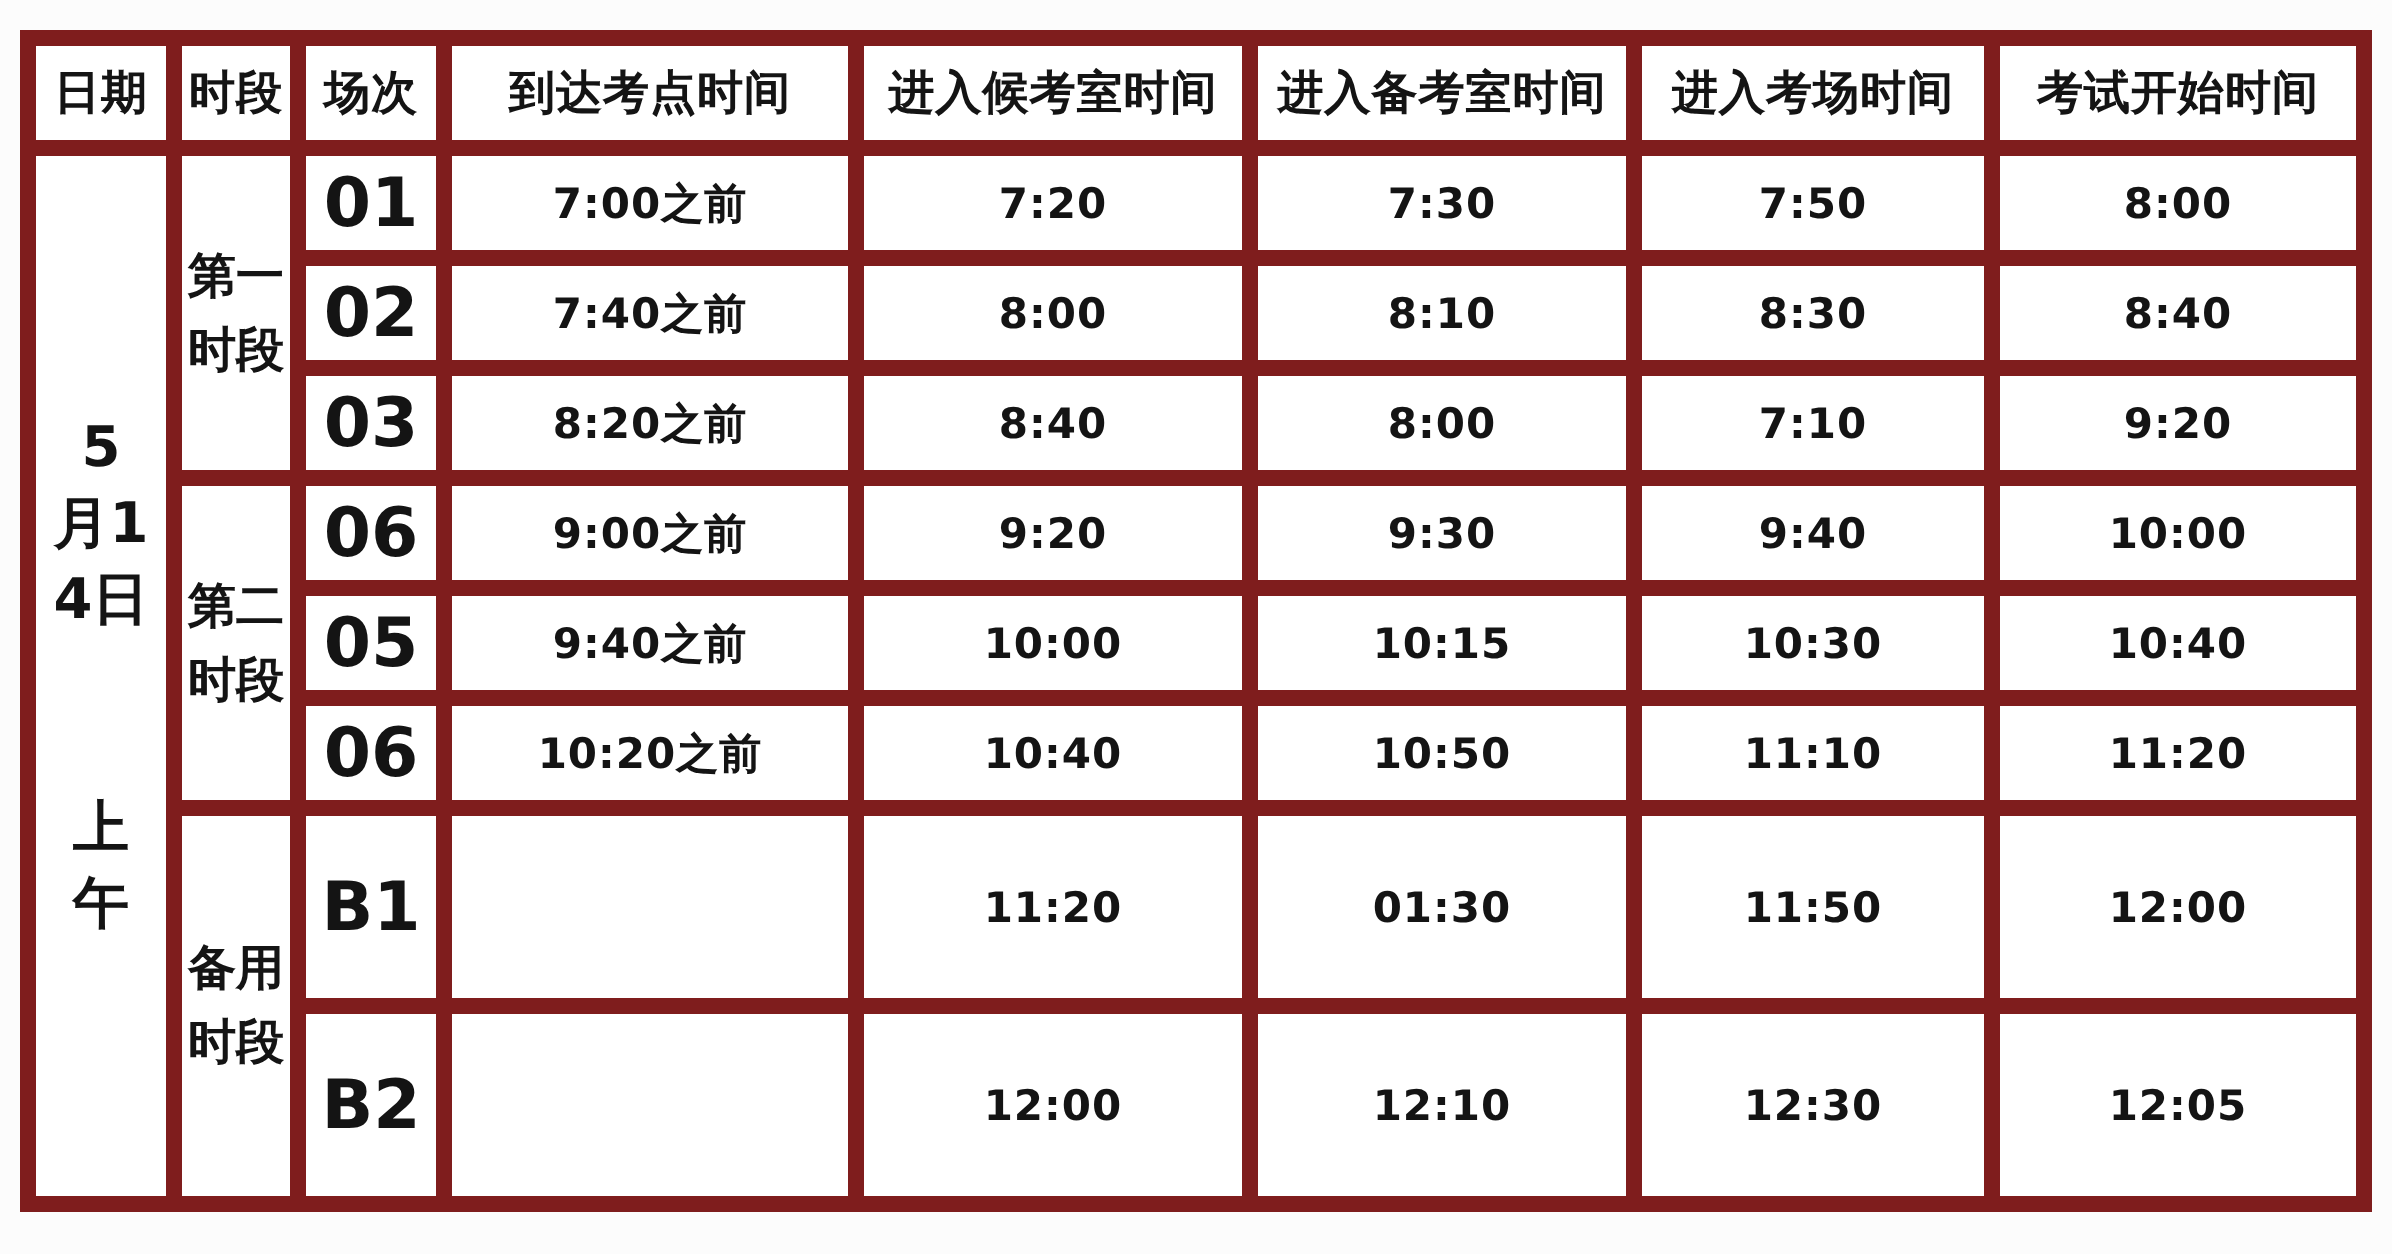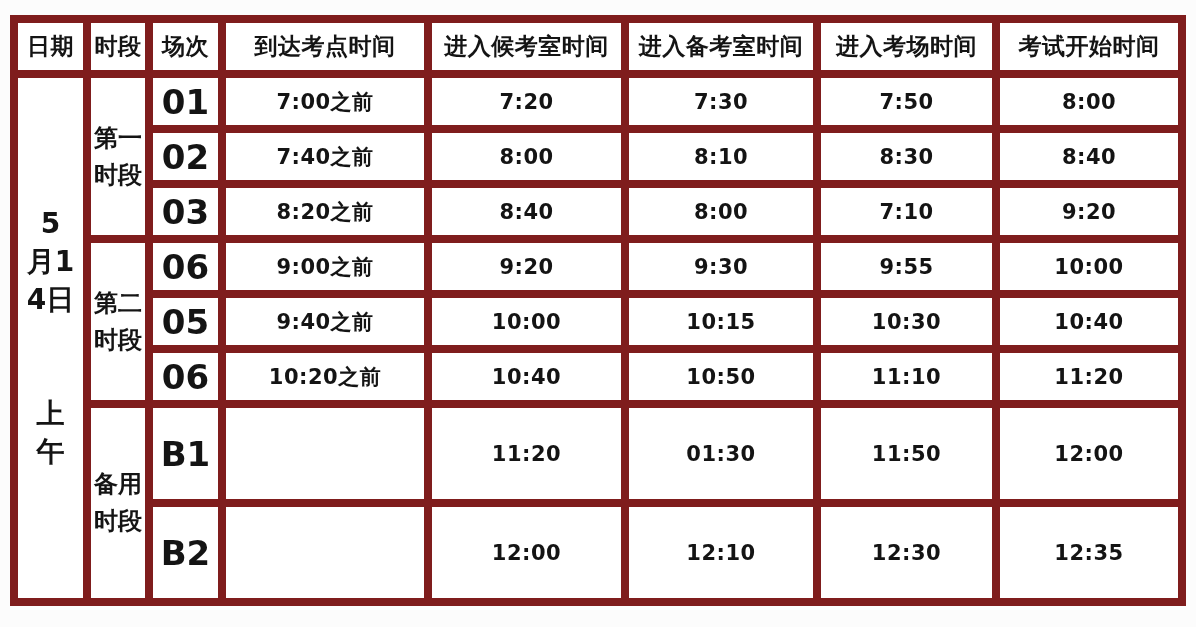--- a/index.html
+++ b/index.html
@@ -134,21 +134,21 @@
       <td class="time-cell">9:20</td>
     </tr>
 
     <tr class="r-data">
       <td class="period-cell" rowspan="3">第二
 时段</td>
       <td class="session-cell">06</td>
       <td class="time-cell">9:00之前</td>
       <td class="time-cell">9:20</td>
       <td class="time-cell">9:30</td>
-      <td class="time-cell">9:55</td>
+      <td class="time-cell">9:40</td>
       <td class="time-cell">10:00</td>
     </tr>
 
     <tr class="r-data">
       <td class="session-cell">05</td>
       <td class="time-cell">9:40之前</td>
       <td class="time-cell">10:00</td>
       <td class="time-cell">10:15</td>
       <td class="time-cell">10:30</td>
       <td class="time-cell">10:40</td>
@@ -173,18 +173,18 @@
       <td class="time-cell">11:50</td>
       <td class="time-cell">12:00</td>
     </tr>
 
     <tr class="r-tall">
       <td class="session-cell">B2</td>
       <td class="time-cell"></td>
       <td class="time-cell">12:00</td>
       <td class="time-cell">12:10</td>
       <td class="time-cell">12:30</td>
-      <td class="time-cell">12:35</td>
+      <td class="time-cell">12:05</td>
     </tr>
 
   </tbody>
     </table>
 </div>
 
 </body></html>

